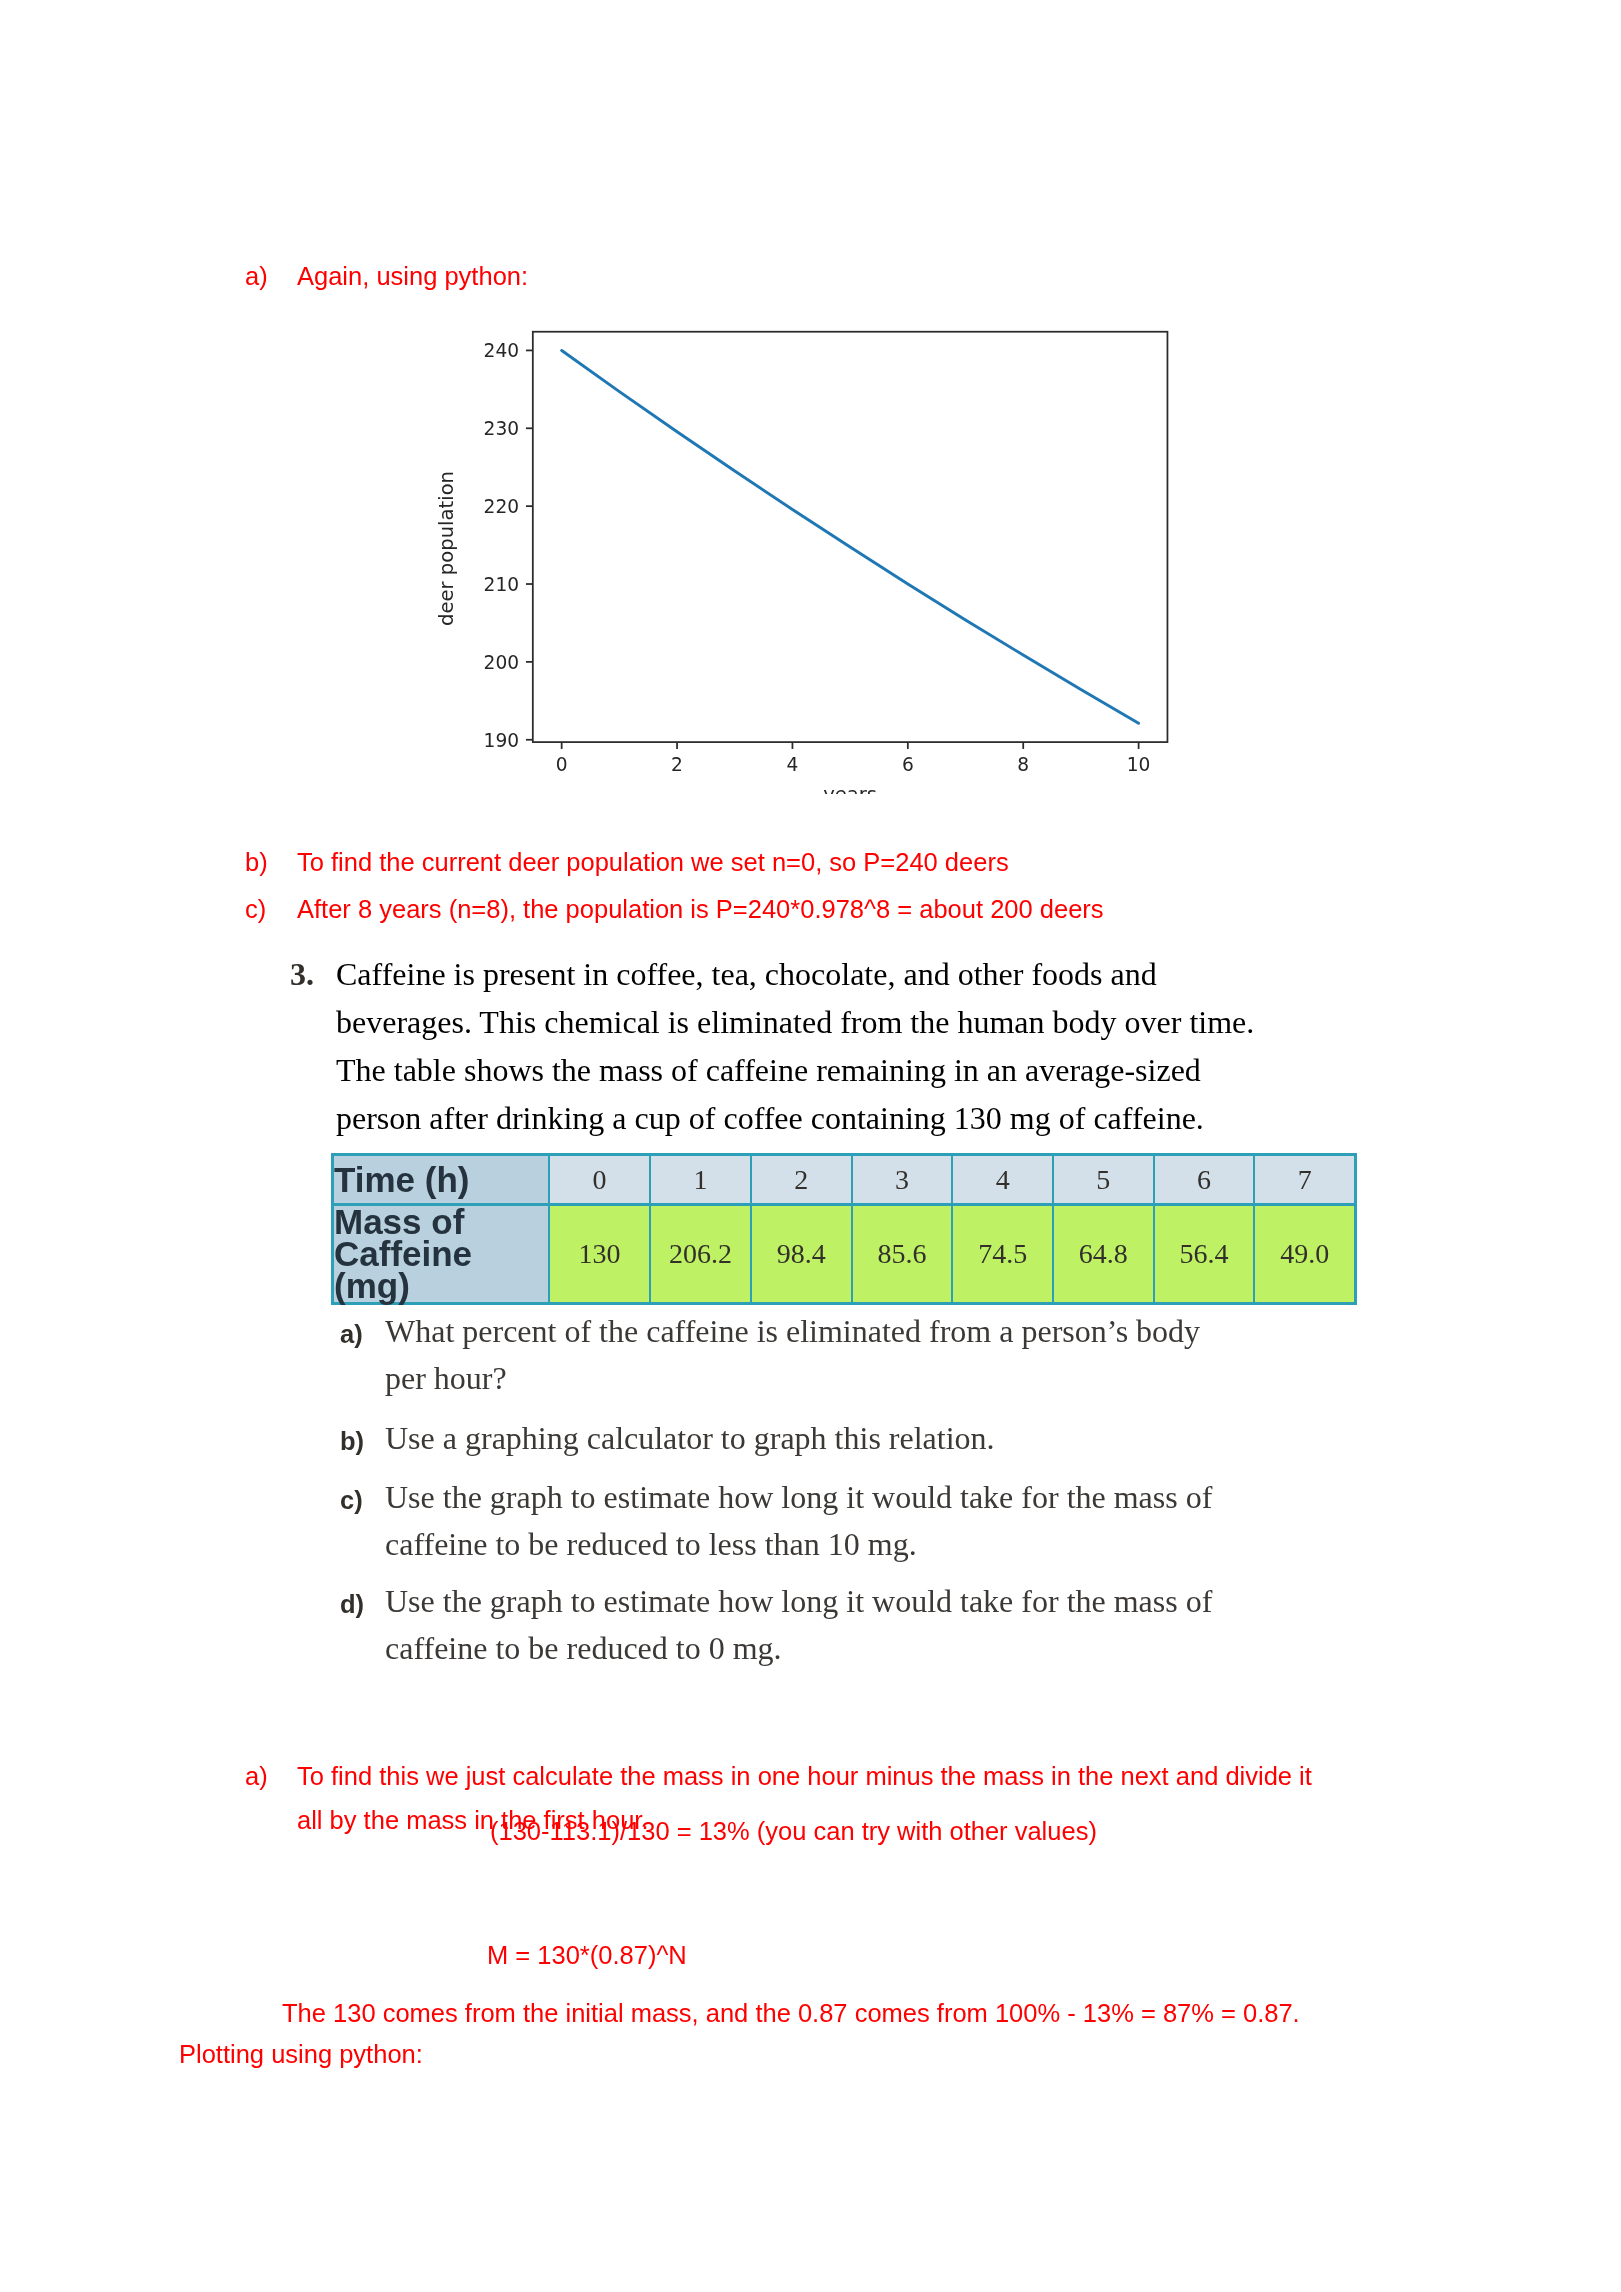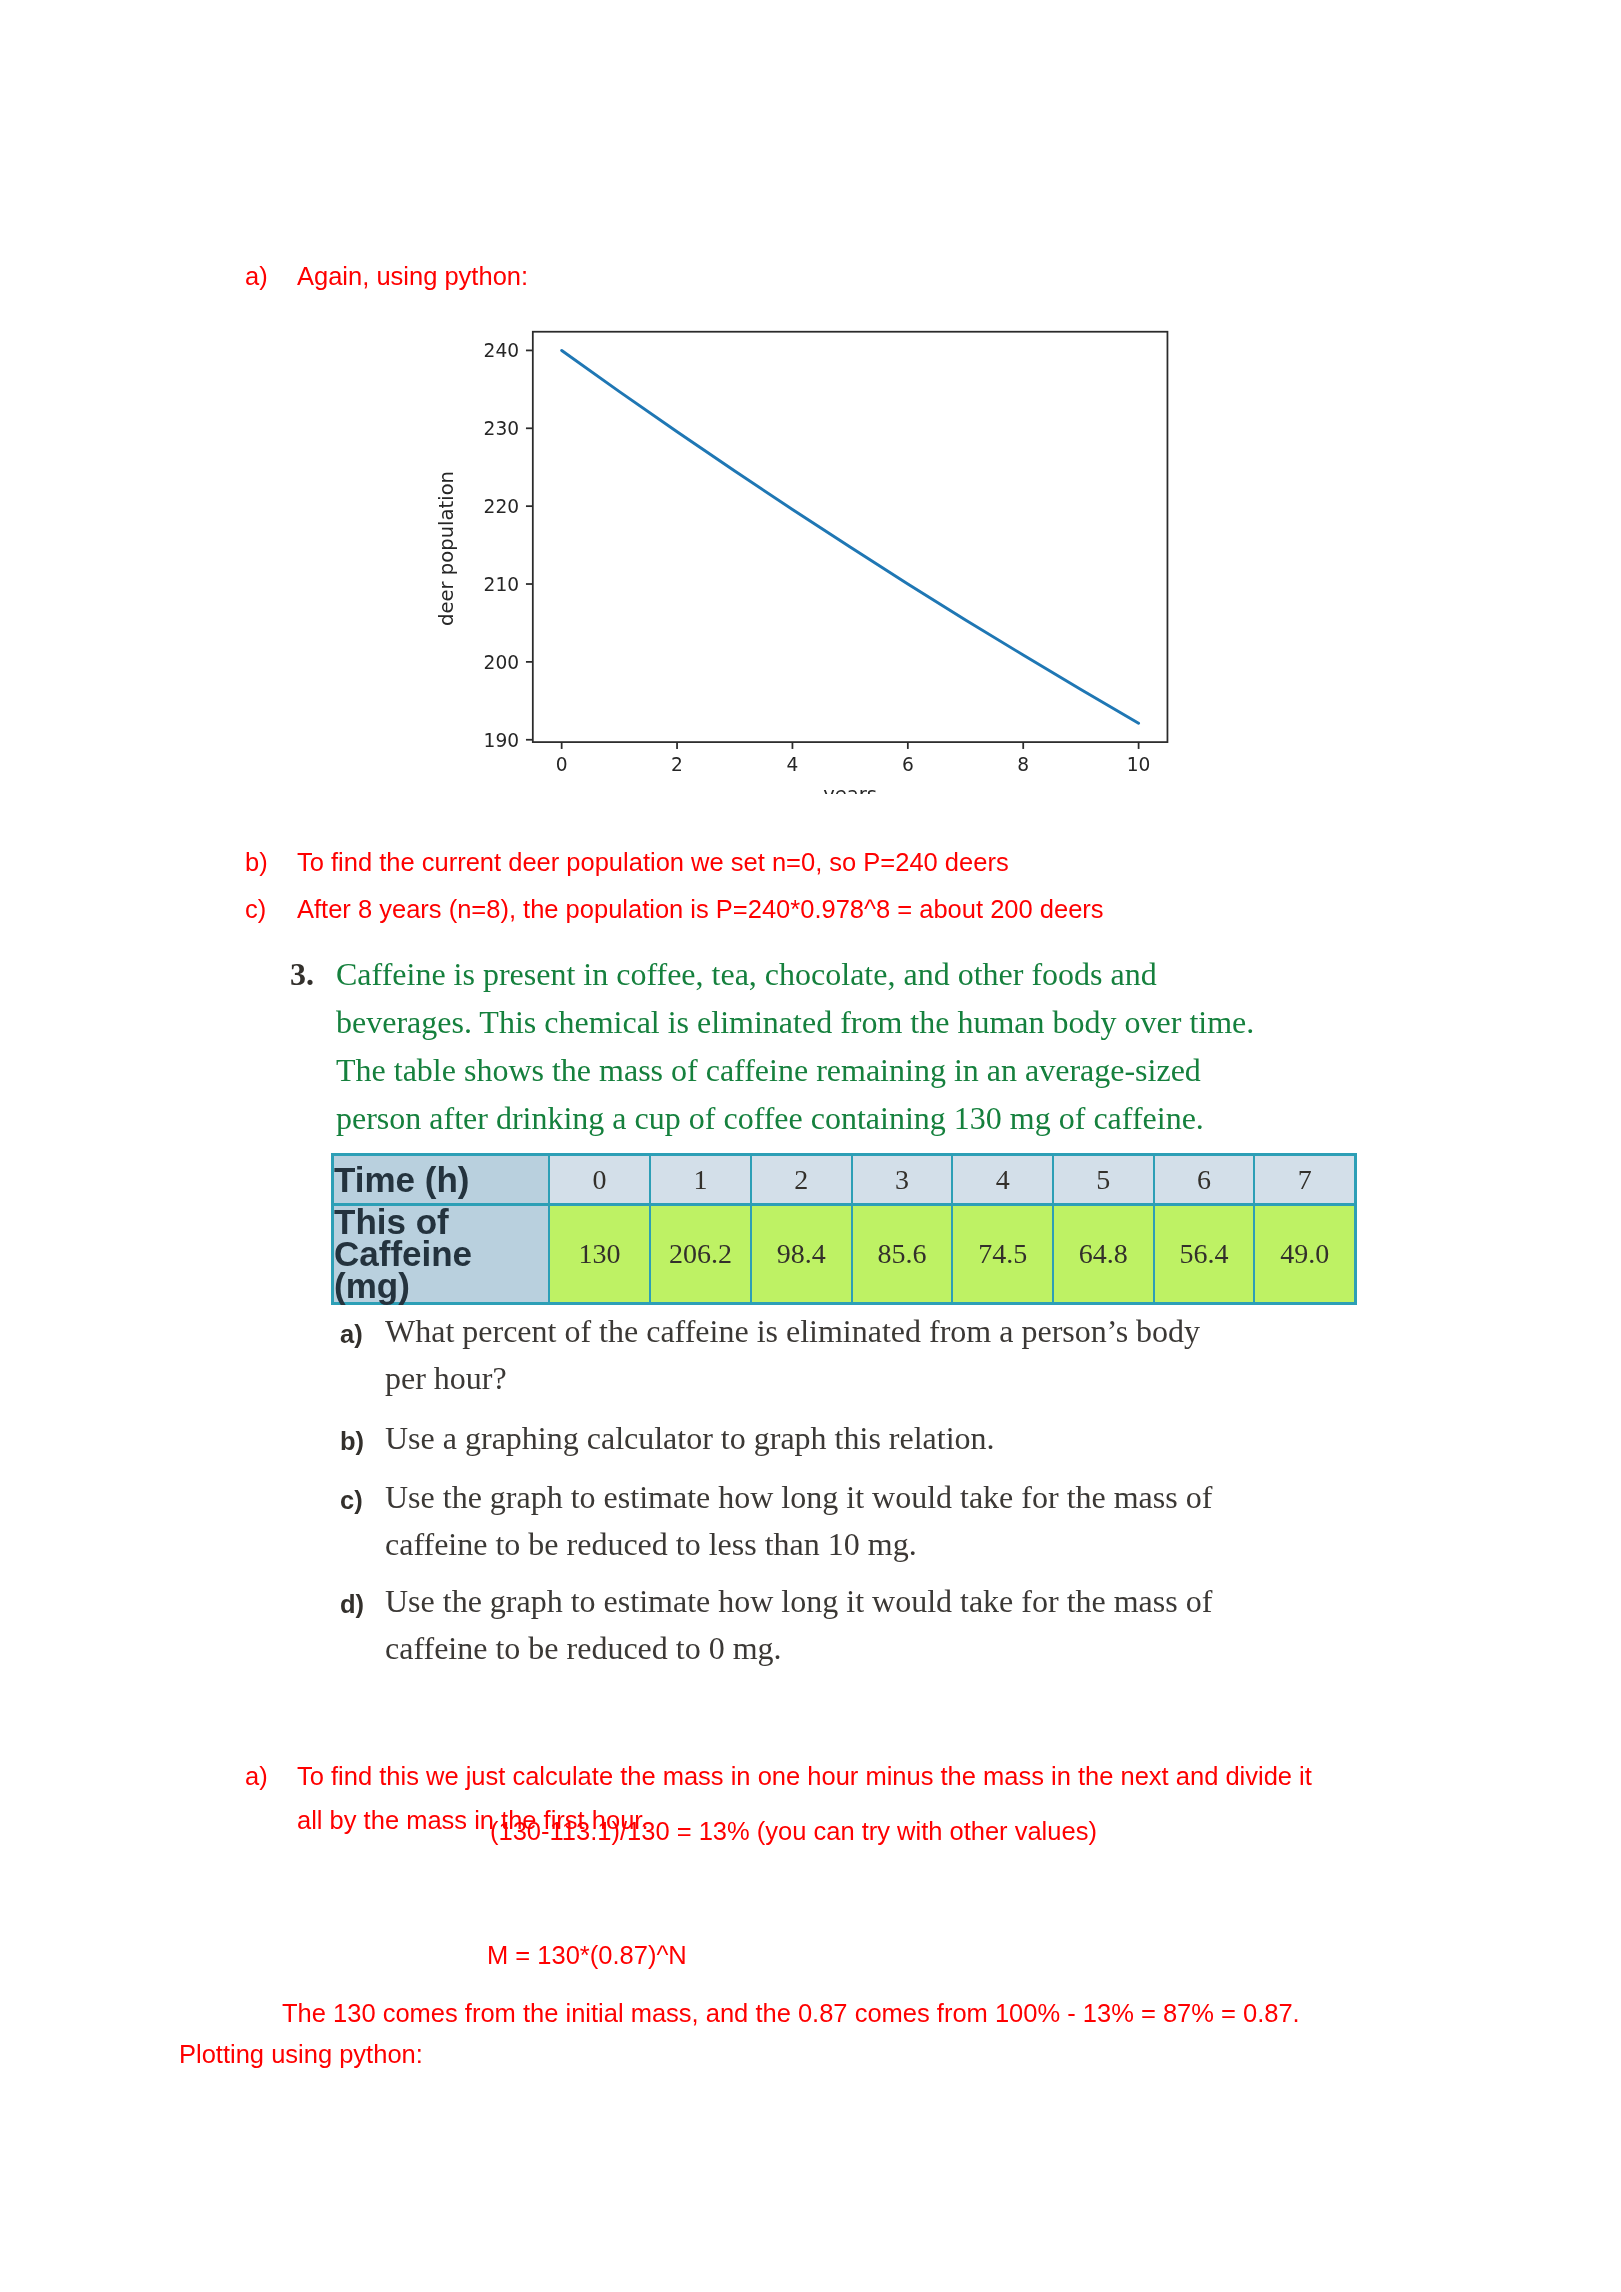--- a/index.html
+++ b/index.html
@@ -7,21 +7,21 @@
         font-family:"Liberation Sans",sans-serif;}
 
   
   .red{color:#fe0000;font-family:"Liberation Sans",sans-serif;font-size:25.5px;line-height:44px;}
   .red-item{position:absolute;white-space:nowrap;}
   .red-item .marker{display:inline-block;width:52px;}
   .red-item .txt{white-space:pre-line;}
   .red-wrap{white-space:pre-line !important;width:1264px;}
 
   
-  .book{color:#15803d;font-family:"Liberation Serif",serif;font-size:32px;line-height:48px;}
+  .book{color:#000000;font-family:"Liberation Serif",serif;font-size:32px;line-height:48px;}
   .abs{position:absolute;}
   .bold{font-weight:bold;}
   .pre{white-space:pre-line;}
 
   
   .q-item{position:absolute;padding-left:45px;color:#3b3835;font-family:"Liberation Serif",serif;
           font-size:32px;line-height:47px;}
   .q-item .q-marker{position:absolute;left:0;top:2.9px;font-family:"Liberation Sans",sans-serif;
           font-weight:bold;font-size:25.5px;color:#33302c;}
   .q-item .txt{white-space:pre-line;}
@@ -101,21 +101,21 @@
     <td class="num">0</td>
           <td class="num">1</td>
           <td class="num">2</td>
           <td class="num">3</td>
           <td class="num">4</td>
           <td class="num">5</td>
           <td class="num">6</td>
           <td class="num">7</td>
         </tr>
     <tr class="dat">
-      <td class="lbl">This of Caffeine (mg)</td>
+      <td class="lbl">Mass of Caffeine (mg)</td>
     <td class="num">130</td>
           <td class="num">206.2</td>
           <td class="num">98.4</td>
           <td class="num">85.6</td>
           <td class="num">74.5</td>
           <td class="num">64.8</td>
           <td class="num">56.4</td>
           <td class="num">49.0</td>
         </tr>
   </tbody>

